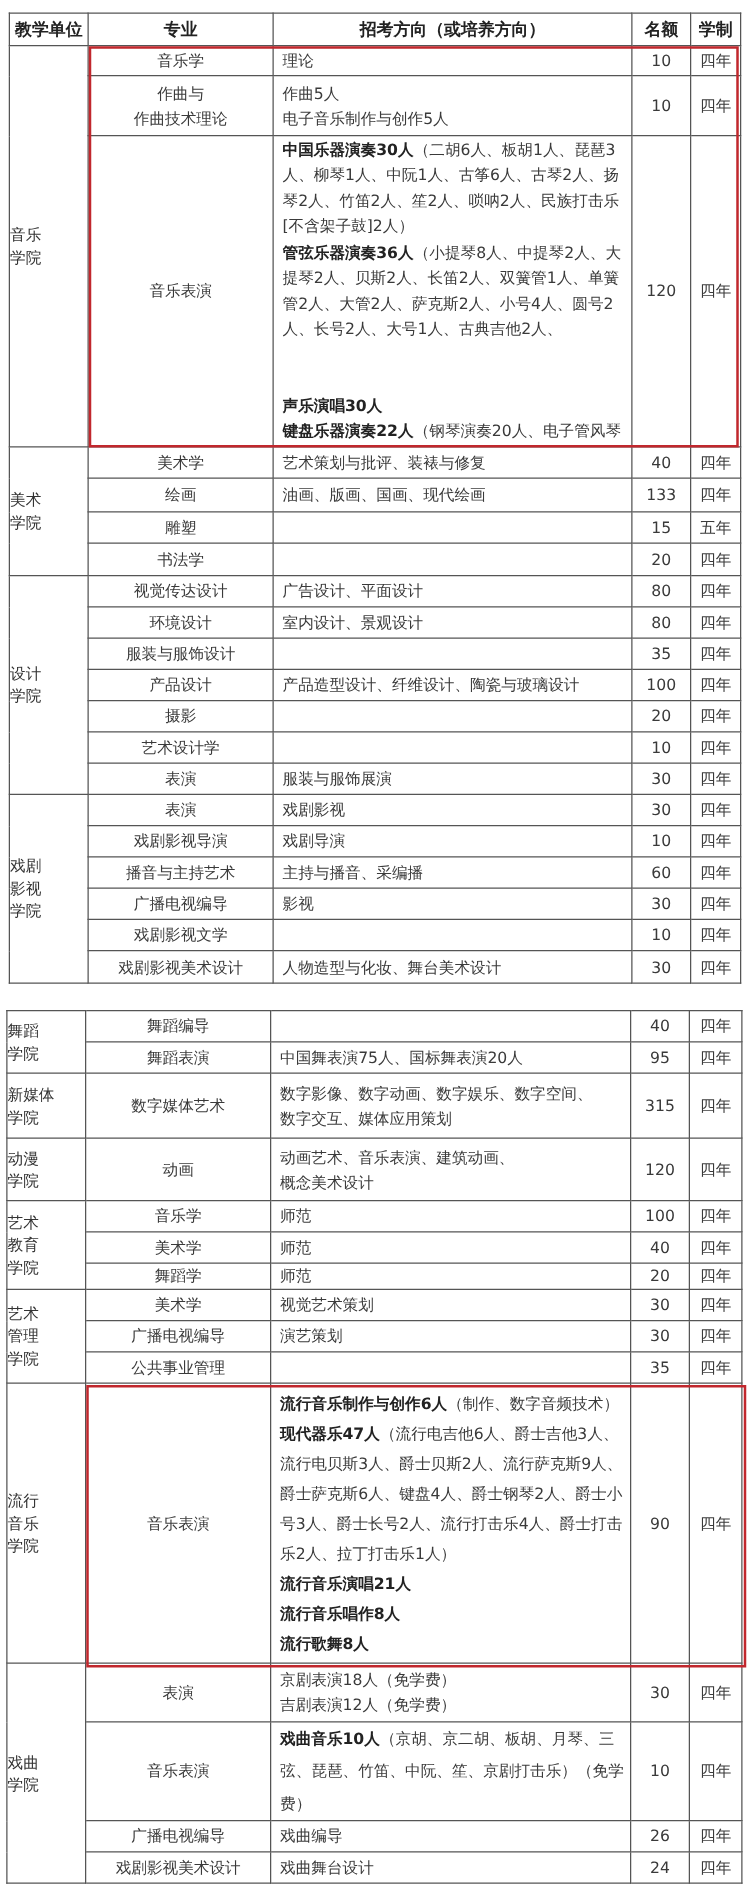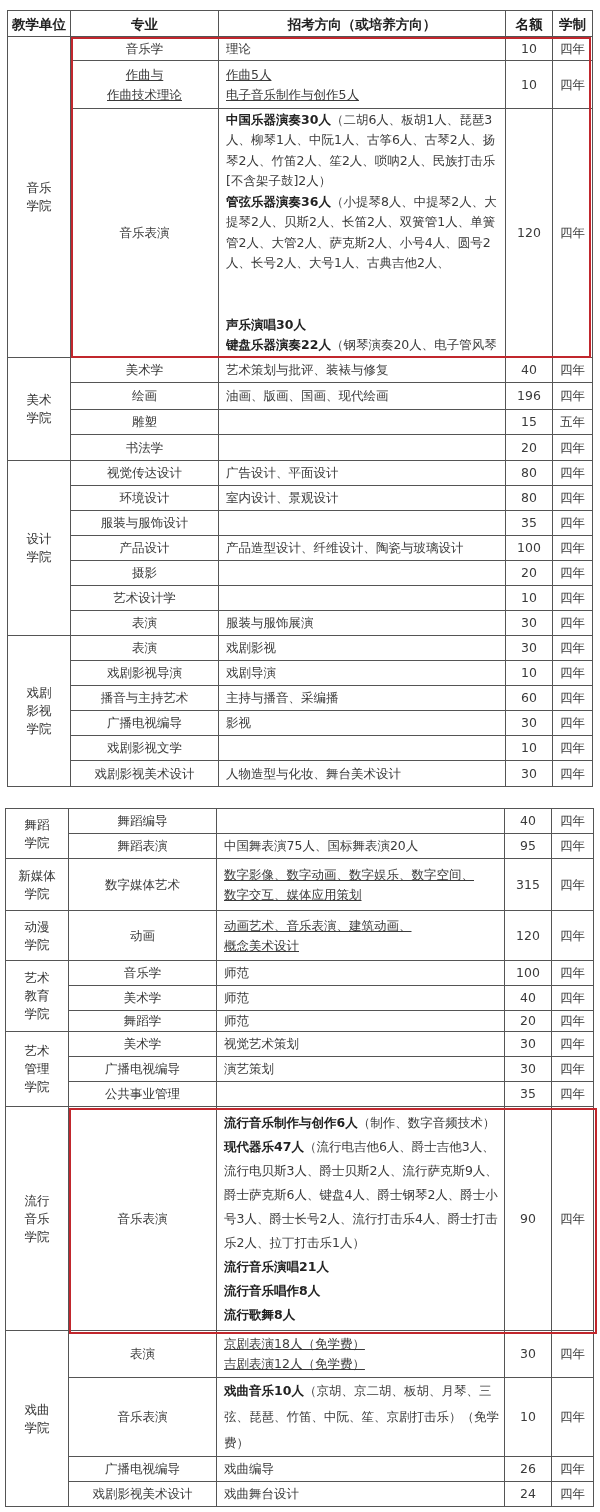--- a/index.html
+++ b/index.html
@@ -1,26 +1,26 @@
 <!DOCTYPE html>
 <html><head>
 <meta charset="utf-8">
 <style>
   html, body { margin:0; padding:0; background:#ffffff; }
   body { width:600px; height:1512px; position:relative; overflow:hidden;
          font-family:"DejaVu Sans","Liberation Sans",sans-serif; color:#3a3a3a; }
   table { border-collapse:collapse; position:absolute; table-layout:fixed; }
   td, th { border:1px solid #555; padding:0; font-size:12.5px; line-height:20px; vertical-align:middle; }
   th { font-weight:bold; color:#222; font-size:13.5px; text-align:center; }
-  .c-unit { text-align:center; color:#333; }
+  .c-unit { text-align:left; color:#333; }
   .c-major { text-align:center; }
   .c-dir { text-align:left; padding-left:7px; padding-right:4px;margin-top:24px; }
   .c-quota { text-align:center; }
   .c-years { text-align:center; }
-  .dir-line { display:block;text-decoration:underline; }
+  .dir-line { display:block; }
   .bold { font-weight:bold; color:#222; }
   .unit-name { display:block; line-height:18px; }
   #table1 { left:7px; top:10px; width:585px; }
   #table2 { left:5px; top:808px; width:588px;padding-left:48px; }
   .highlight { position:absolute; border:2px solid #c1272d; pointer-events:none; box-sizing:border-box; }
 </style>
 </head>
 <body>
 
 <table id="table1">
@@ -83,21 +83,21 @@
       <span class="unit-name">学院</span>
     </td>
     <td class="c-major">美术学</td>
     <td class="c-dir">艺术策划与批评、装裱与修复</td>
     <td class="c-quota">40</td>
     <td class="c-years">四年</td>
   </tr>
   <tr style="height:27px">
     <td class="c-major">绘画</td>
     <td class="c-dir">油画、版画、国画、现代绘画</td>
-    <td class="c-quota">196</td>
+    <td class="c-quota">133</td>
     <td class="c-years">四年</td>
   </tr>
   <tr style="height:25px">
     <td class="c-major">雕塑</td>
     <td class="c-dir"></td>
     <td class="c-quota">15</td>
     <td class="c-years">五年</td>
   </tr>
   <tr style="height:26px">
     <td class="c-major">书法学</td>

